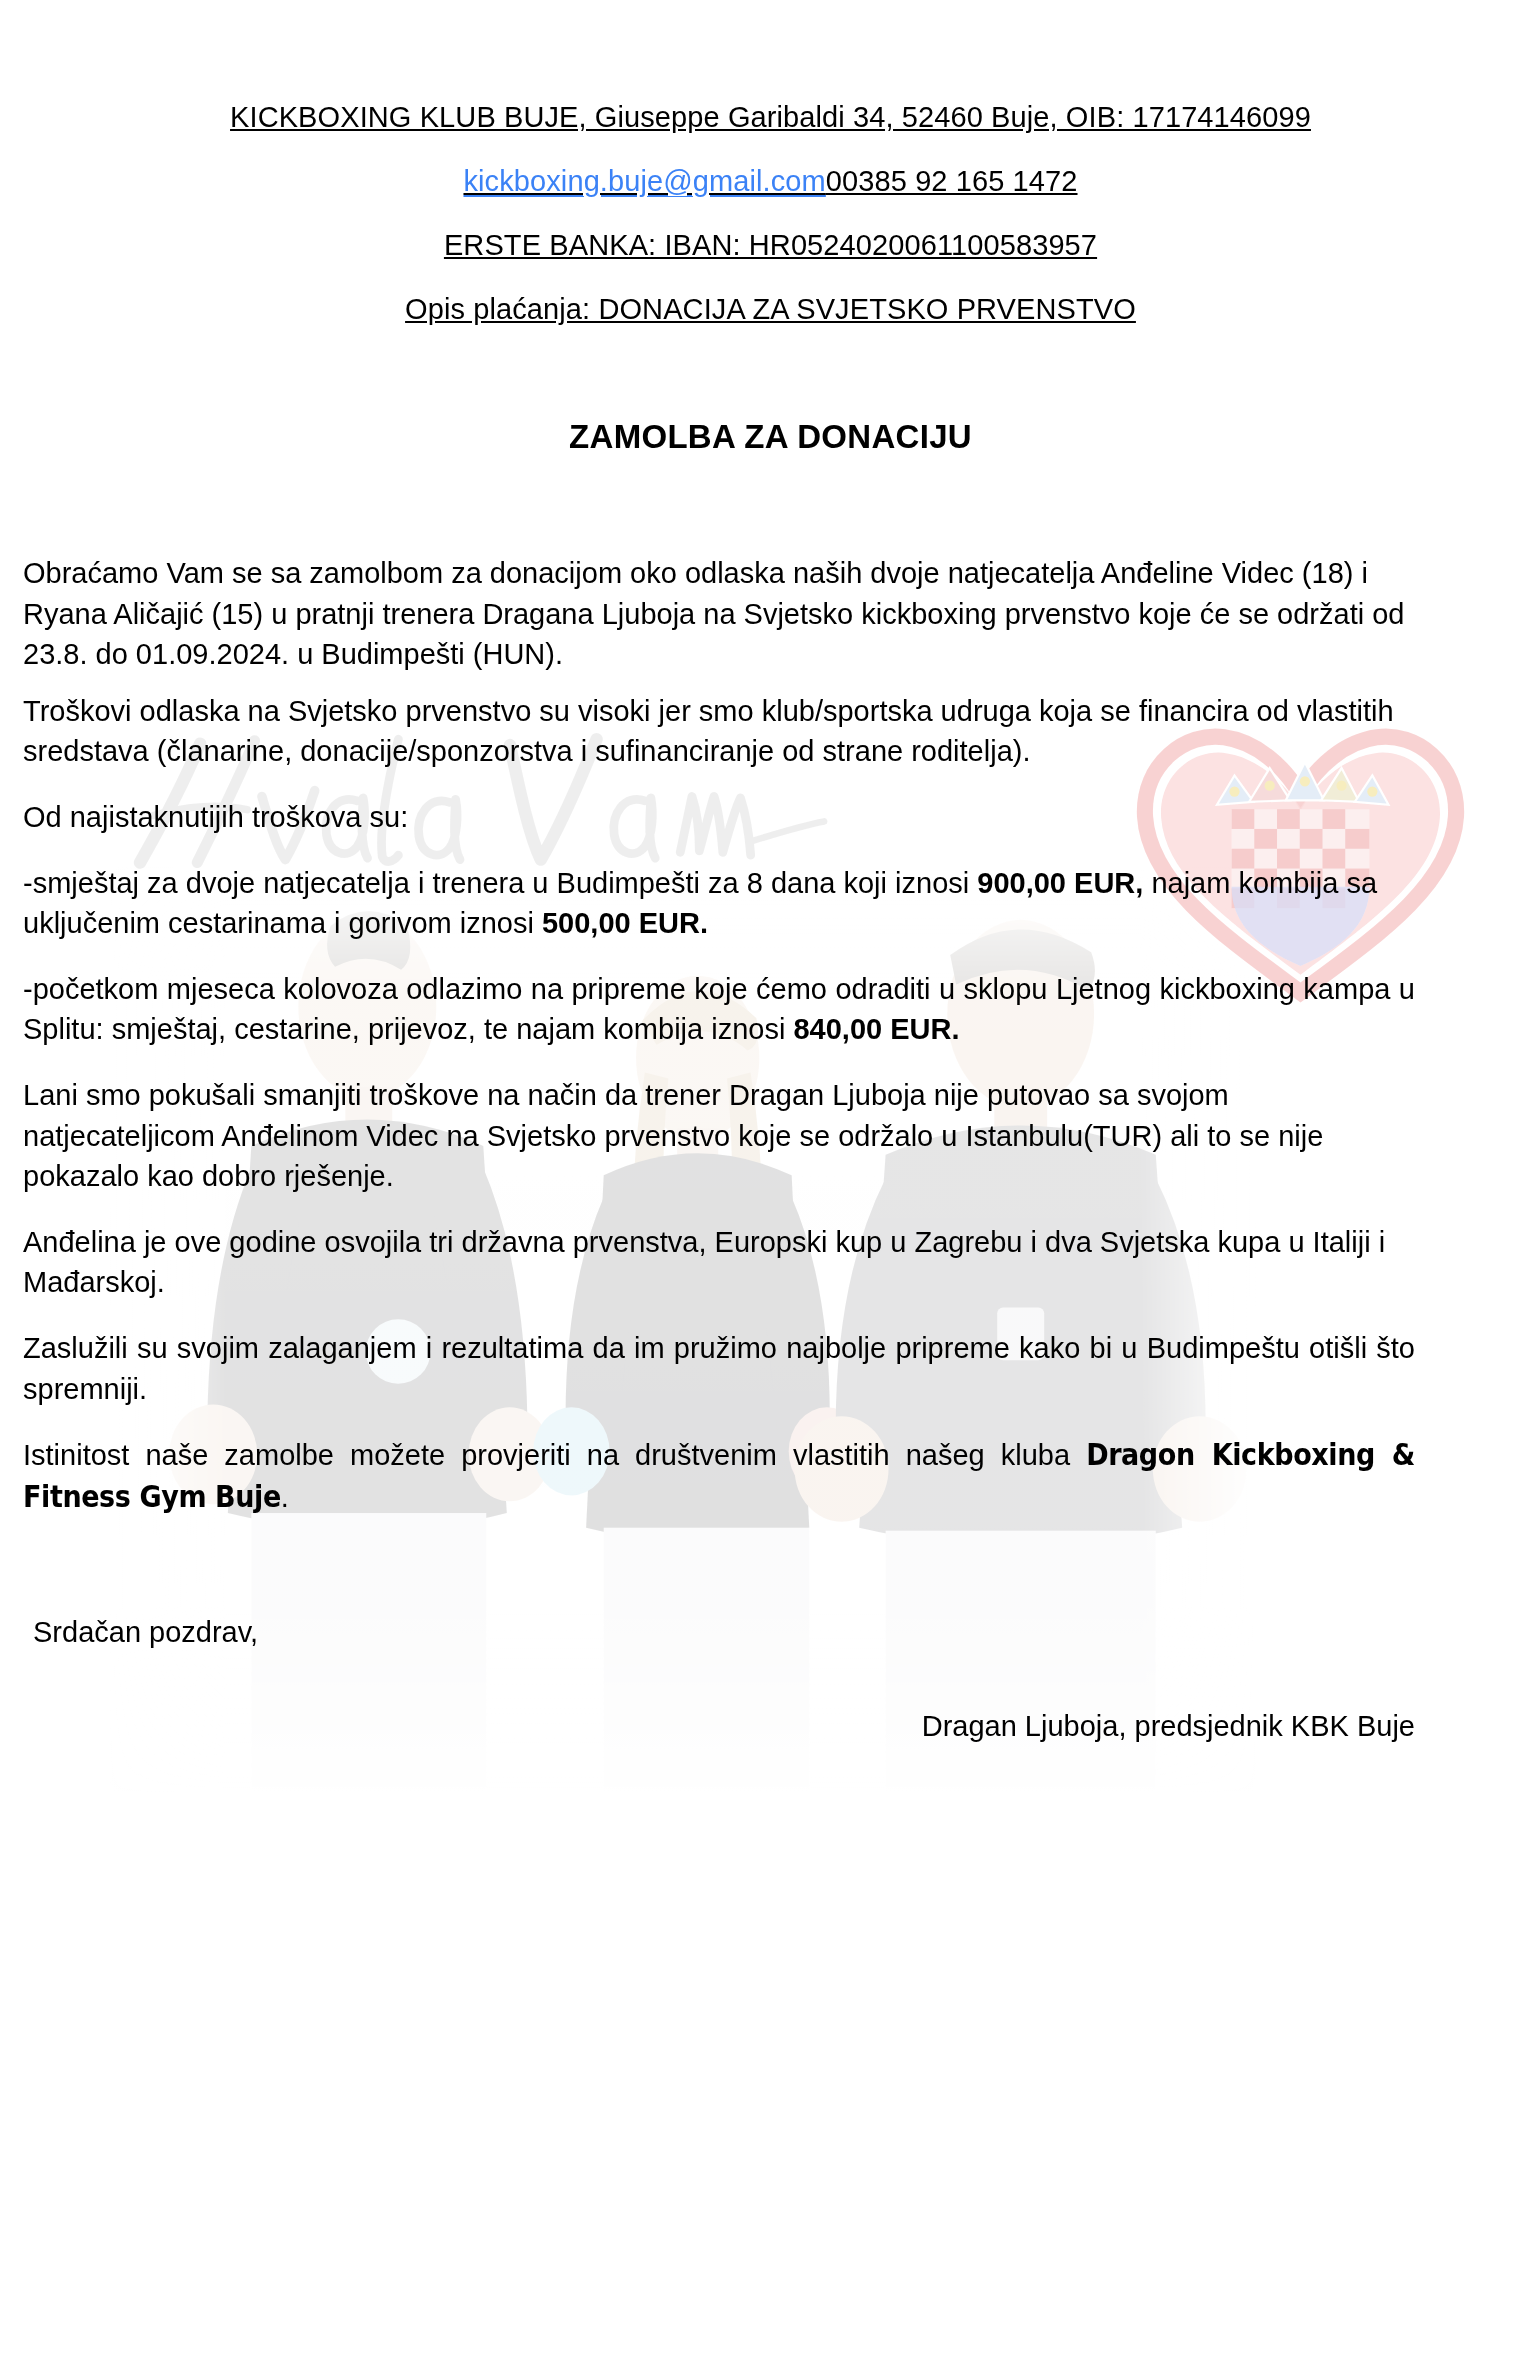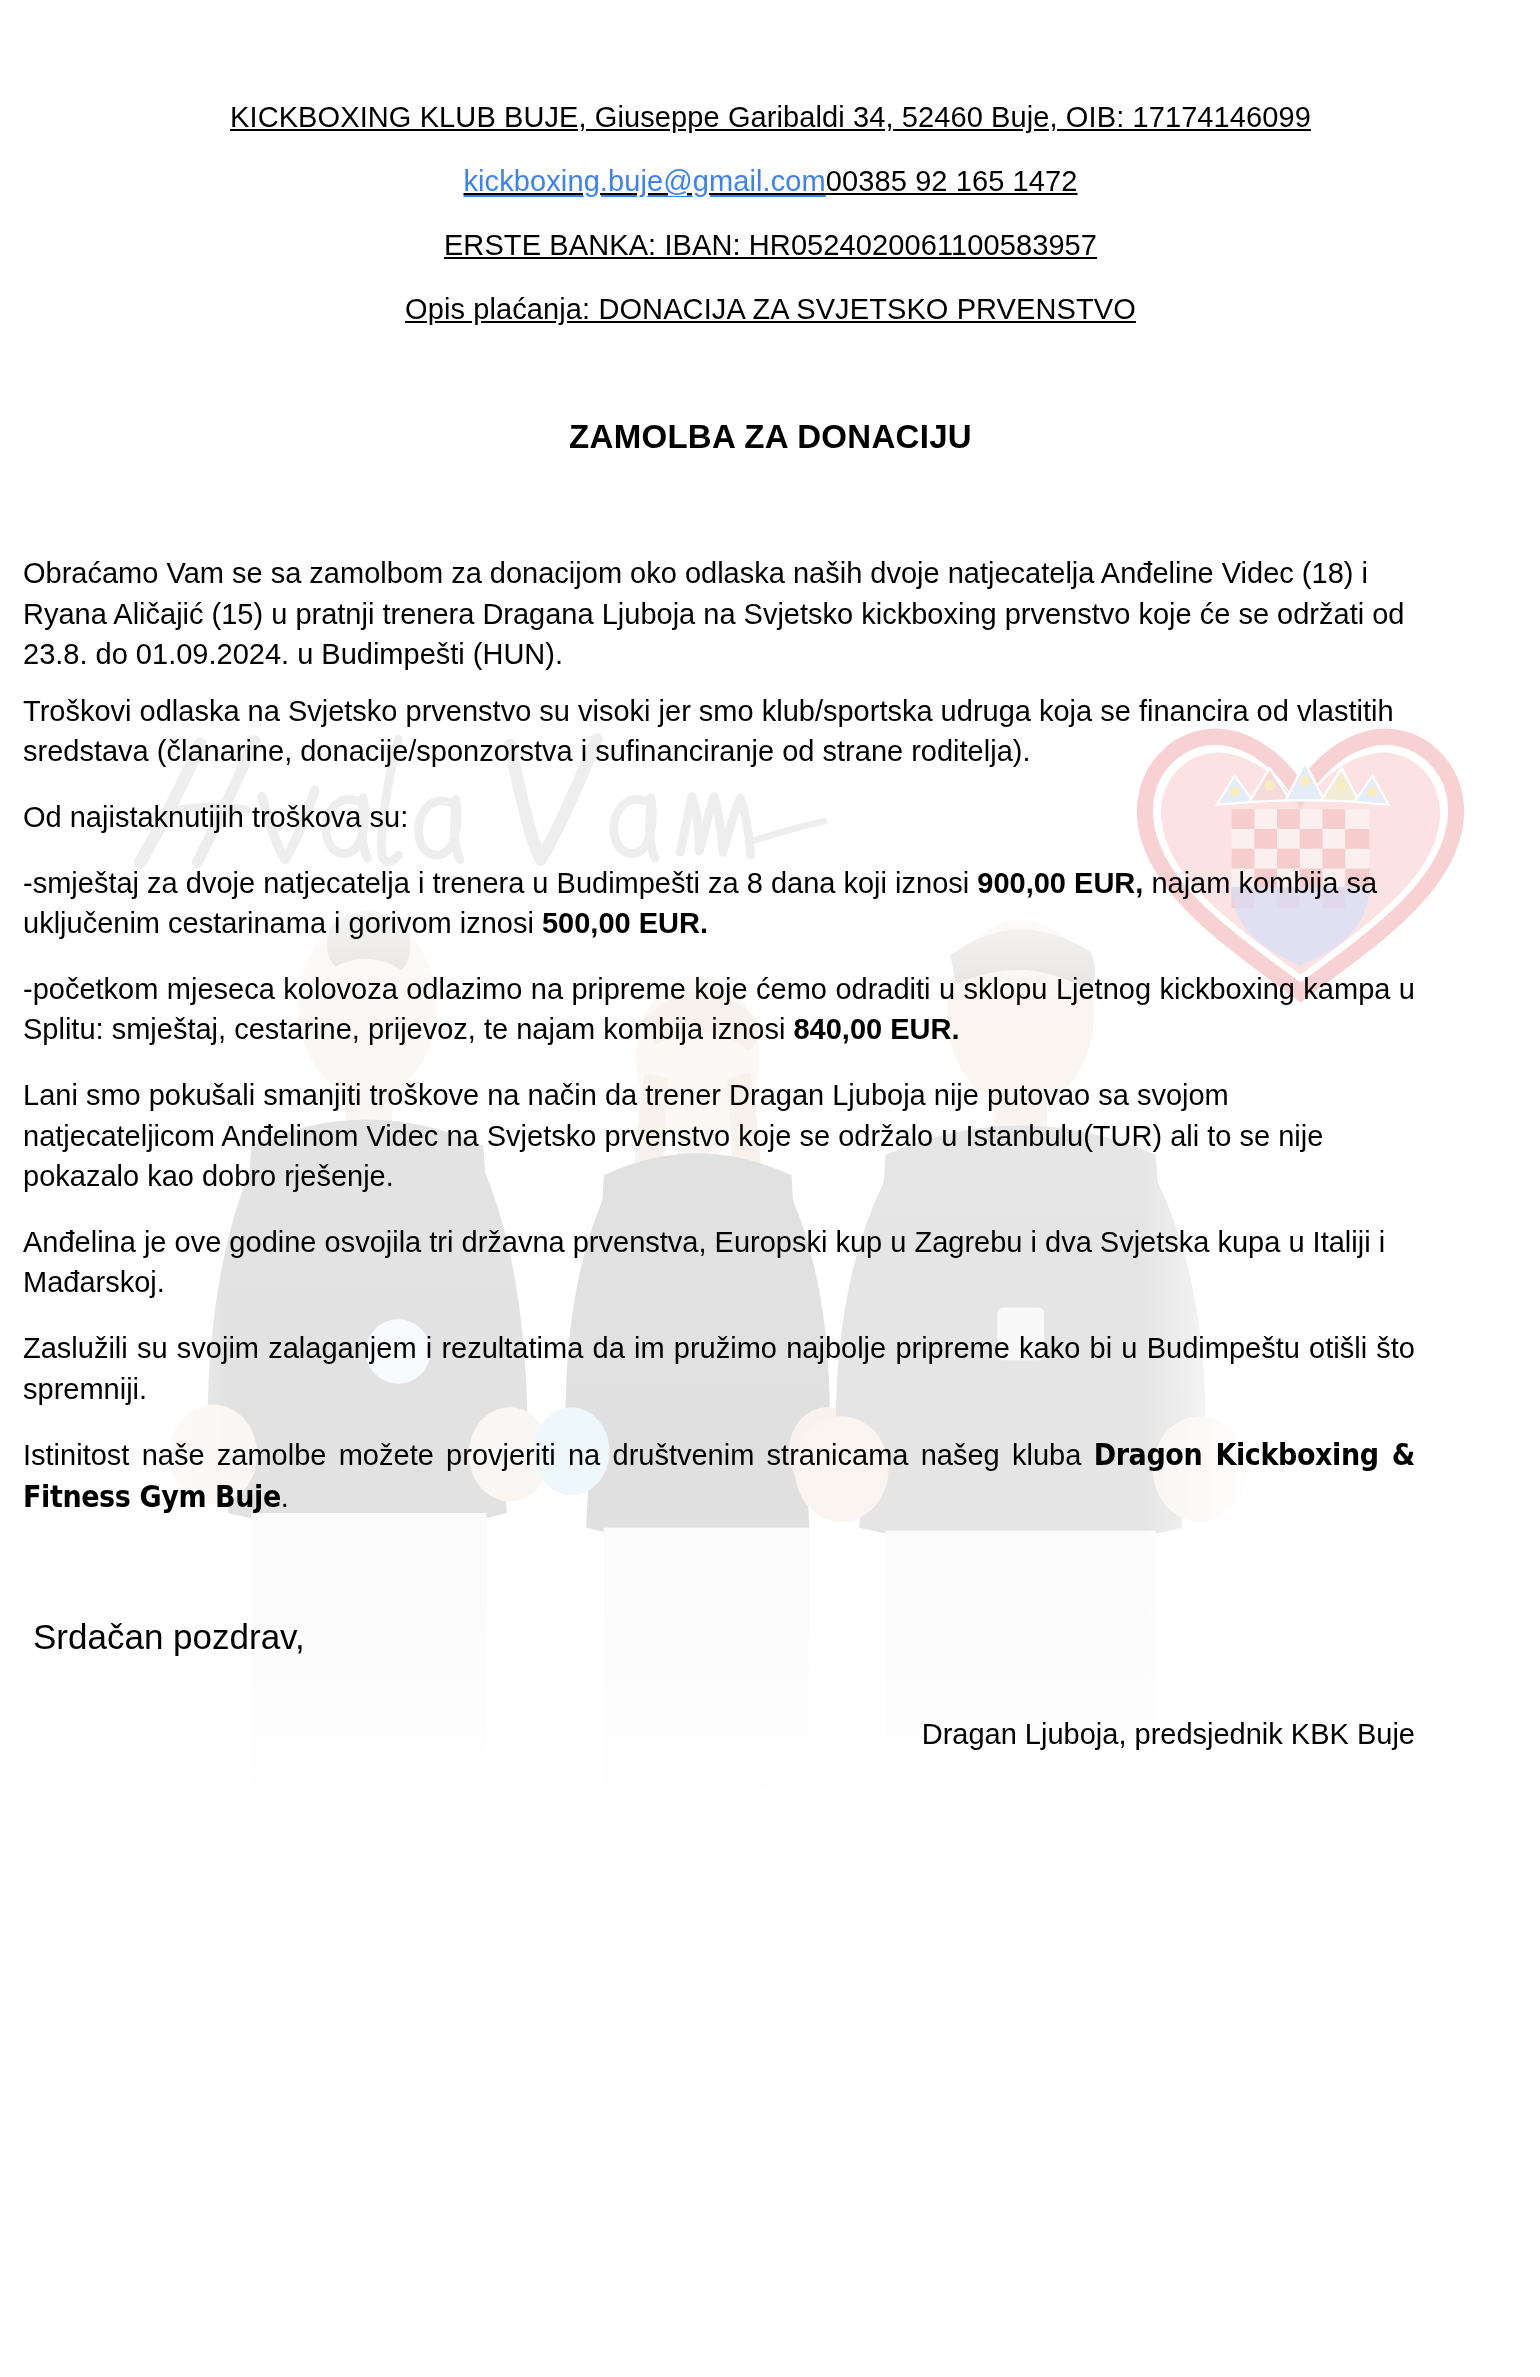--- a/index.html
+++ b/index.html
@@ -114,21 +114,21 @@
     font-size: 30px;
     letter-spacing: -0.4px;
     font-stretch: condensed;
   }
 
   .closing-block {
     padding: 0 126px 0 33px;
     margin-top: 94px;
   }
   .closing-line {
-    font-size: 35px;
+    font-size: 29px;
     line-height: 1.40;
     margin: 0;
   }
   .signature-line {
     font-size: 29px;
     line-height: 1.40;
     margin: 53px 0 0 0;
     text-align: right;
   }
 </style>
@@ -312,21 +312,21 @@
       </p>
 
       <p class="para gap-before">Lani smo pokušali smanjiti troškove na način da trener Dragan Ljuboja nije putovao sa svojom natjecateljicom Anđelinom Videc na Svjetsko prvenstvo koje se održalo u Istanbulu(TUR) ali to se nije pokazalo kao dobro rješenje.</p>
 
 
       <p class="para gap-before">Anđelina je ove godine osvojila tri državna prvenstva, Europski kup u Zagrebu i dva Svjetska kupa u Italiji i Mađarskoj.</p>
 
       <p class="para justify gap-before">Zaslužili su svojim zalaganjem i rezultatima da im pružimo najbolje pripreme kako bi u Budimpeštu otišli što spremniji.</p>
 
       <p class="para justify gap-before">
-        <span>Istinitost naše zamolbe možete provjeriti na društvenim stranicama našeg kluba </span><span class="brand-script">Dragon Kickboxing &amp; Fitness Gym Buje</span><span>.</span>
+        <span>Istinitost naše zamolbe možete provjeriti na društvenim vlastitih našeg kluba </span><span class="brand-script">Dragon Kickboxing &amp; Fitness Gym Buje</span><span>.</span>
       </p>
     </div>
 
     <div class="closing-block">
       <p class="closing-line">Srdačan pozdrav,</p>
       <p class="signature-line">Dragan Ljuboja, predsjednik KBK Buje</p>
     </div>
 
   </div>
 </div>

